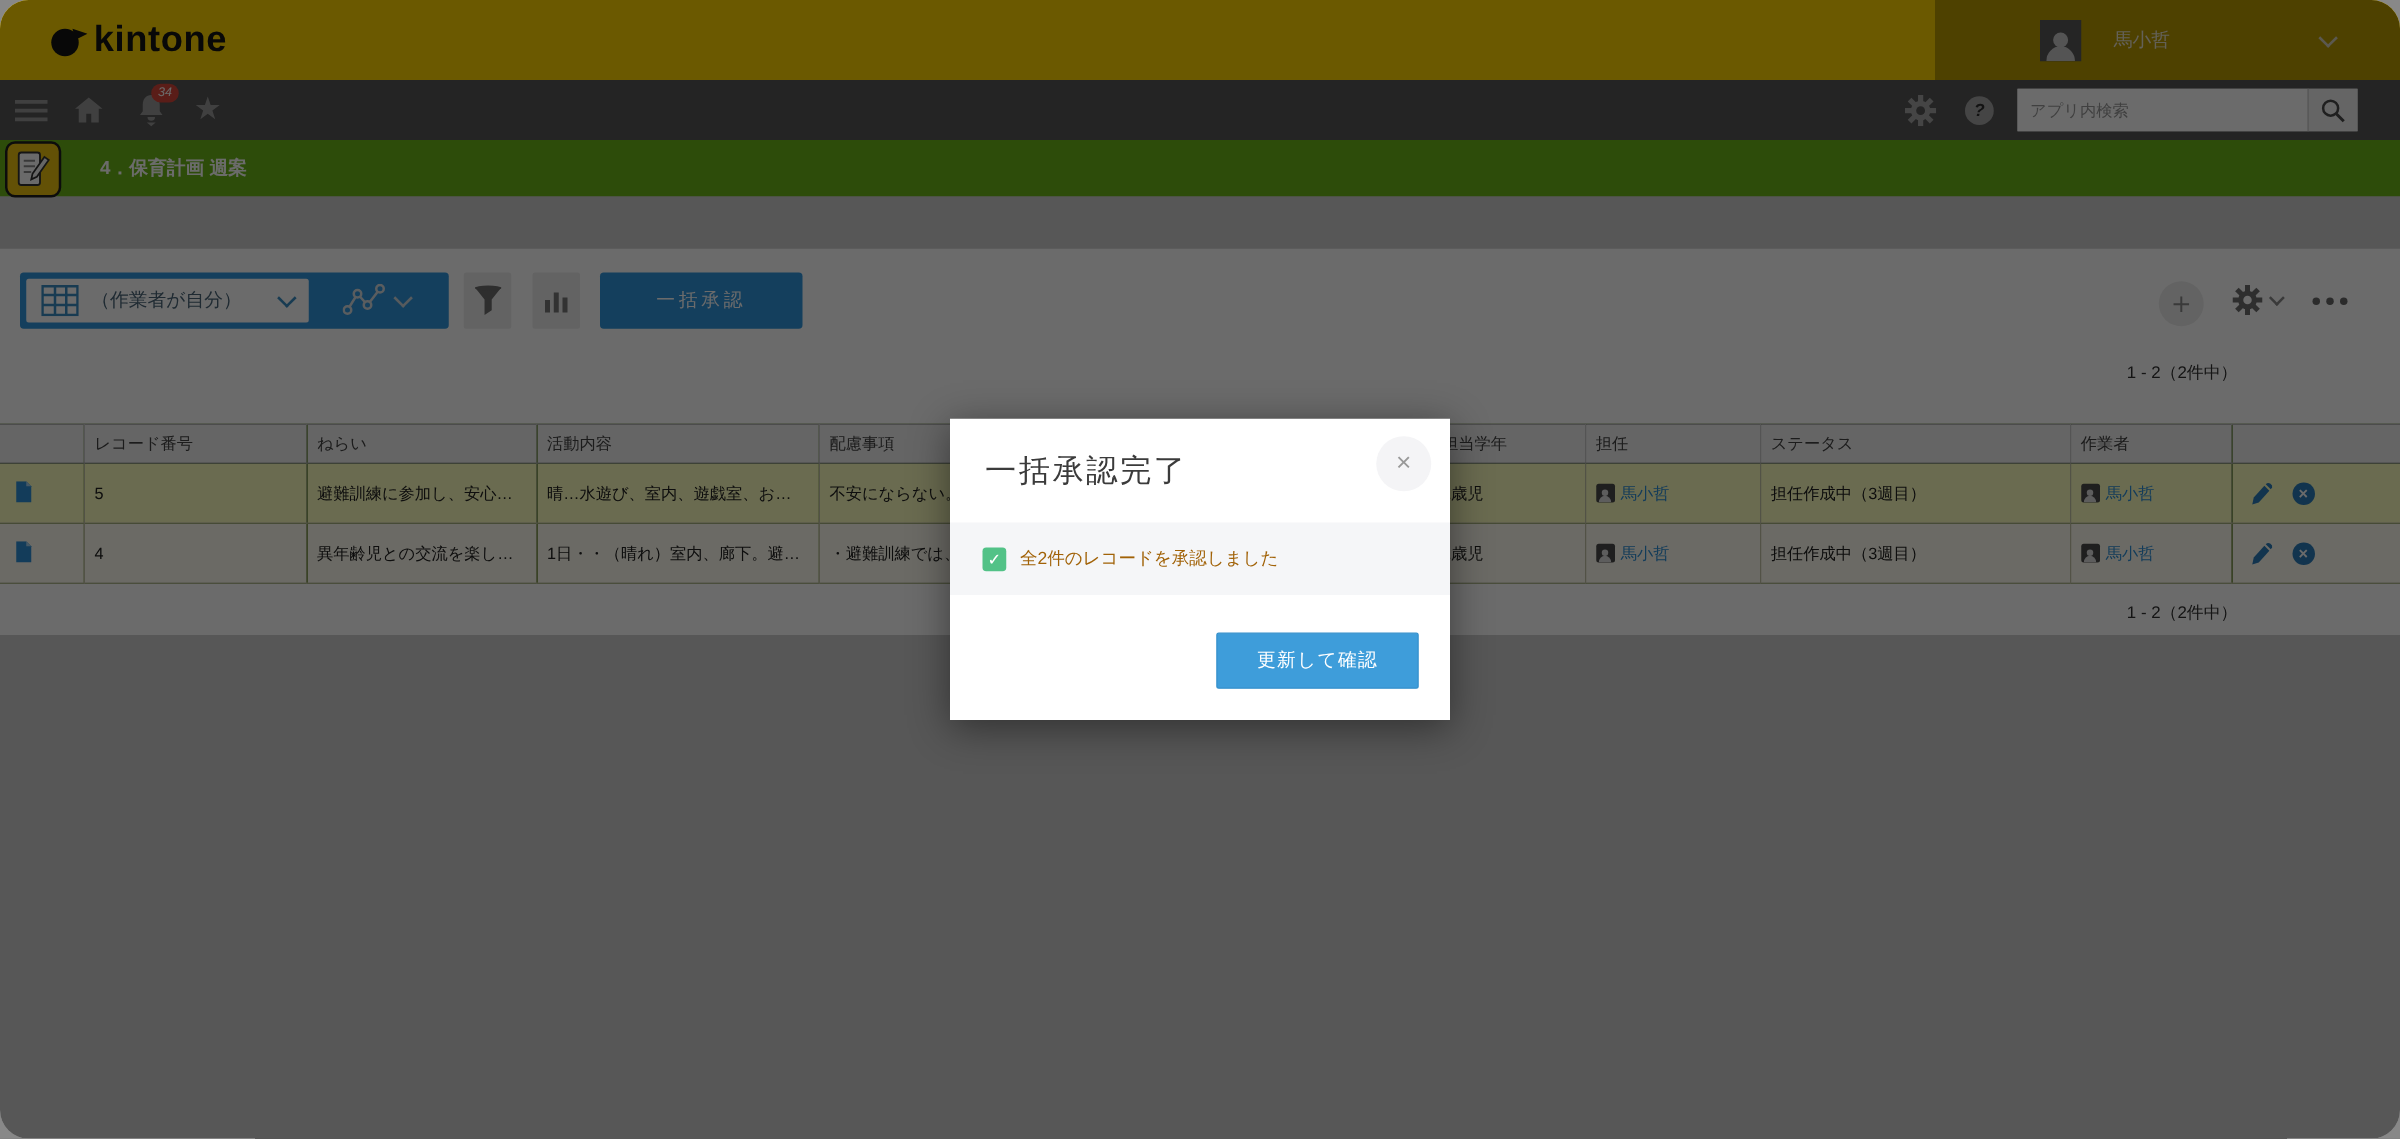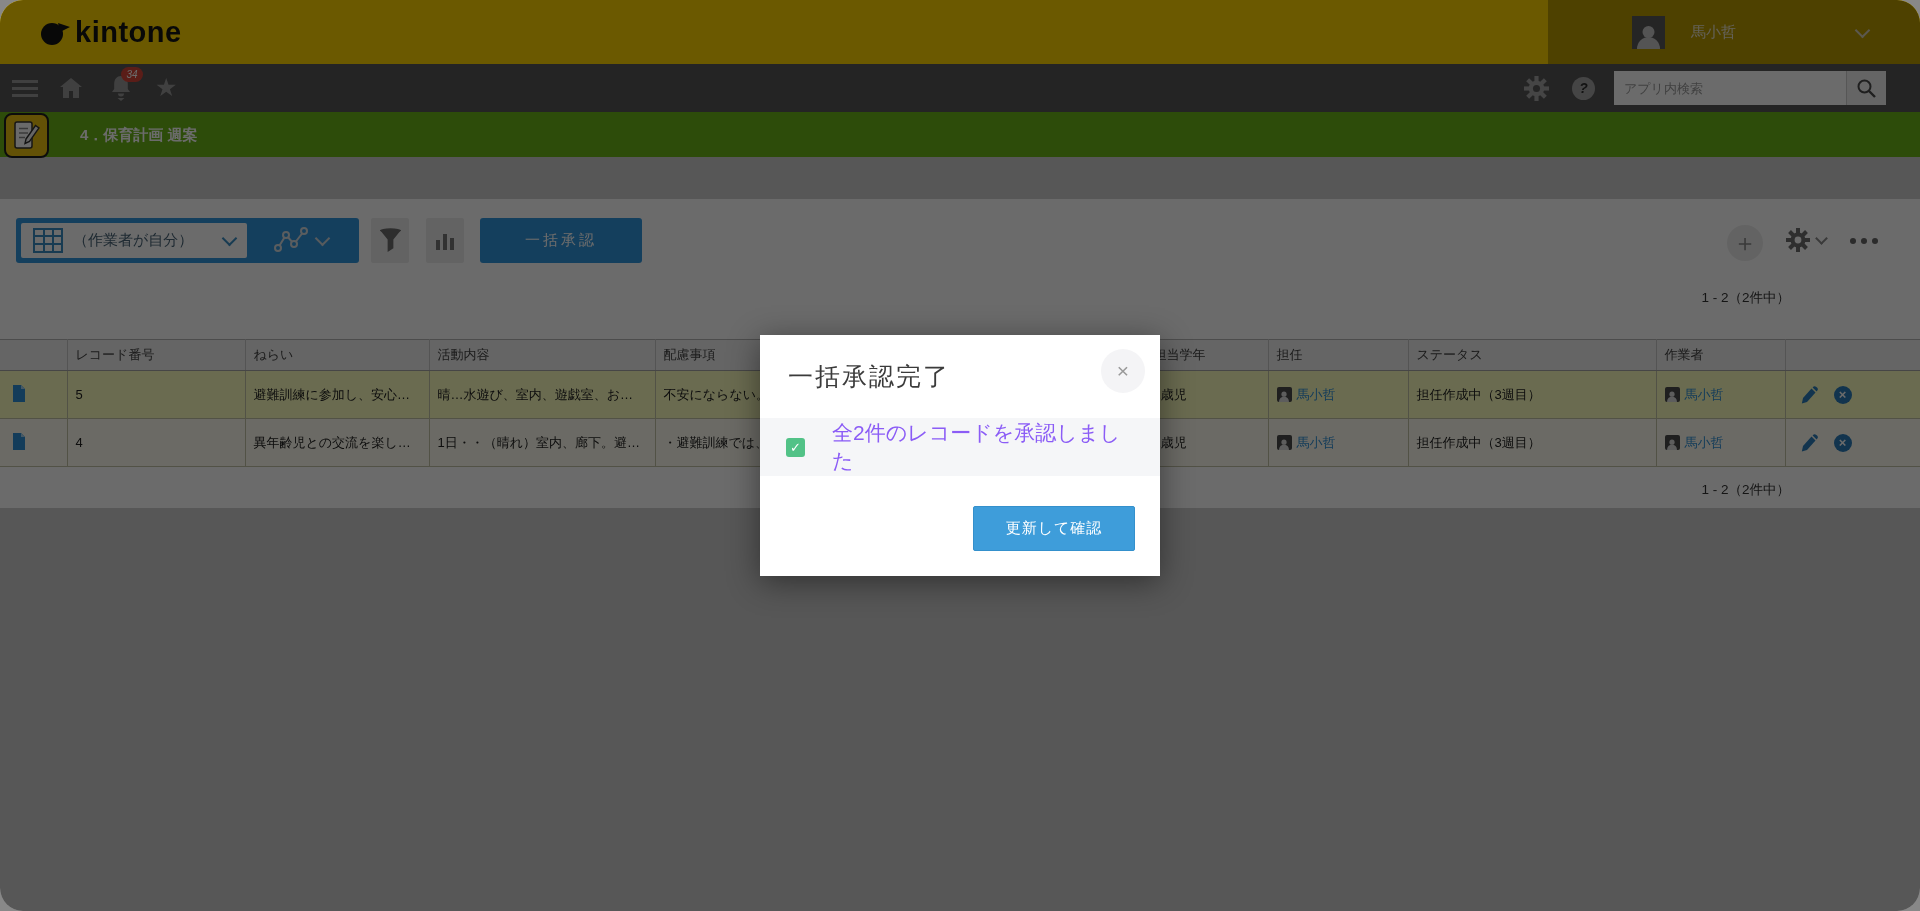--- a/index.html
+++ b/index.html
@@ -100,21 +100,21 @@
   .backdrop{position:absolute;inset:0;background:rgba(0,0,0,0.58);z-index:10;}
   .modal{position:absolute;left:760px;top:335px;width:400px;height:241px;background:#fff;z-index:20;
          box-shadow:0 6px 30px rgba(0,0,0,0.45);}
   .modal-header{height:83px;position:relative;}
   .modal-title{position:absolute;left:28px;top:25px;margin:0;font-size:25px;font-weight:normal;color:#3b3b3b;letter-spacing:2px;}
   .modal-close{position:absolute;right:15px;top:14px;width:44px;height:44px;border-radius:50%;background:#f4f4f6;border:0;
                color:#999;font-size:21px;line-height:44px;text-align:center;cursor:pointer;padding:0;}
   .modal-strip{height:58px;background:#f5f6f8;display:flex;align-items:center;padding:0 26px;box-sizing:border-box;}
   .check-icon{flex:none;width:19px;height:19px;background:#52c287;border-radius:3px;color:#fff;font-size:13px;font-weight:bold;
               text-align:center;line-height:19px;}
-  .modal-msg{margin-left:27px;font-size:21px;color:#8b5cf6;}
+  .modal-msg{margin-left:11px;font-size:14px;color:#a16207;}
   .modal-footer{height:100px;position:relative;}
   .confirm-btn{position:absolute;right:25px;top:30px;width:162px;height:45px;background:#3e9dda;border:1px solid #3490cc;
                border-radius:2px;color:#fff;font-size:15px;letter-spacing:1px;cursor:pointer;font-family:inherit;}
 </style>
 </head>
 <body>
 
 <div class="screen">
 
   <header class="topbar">

